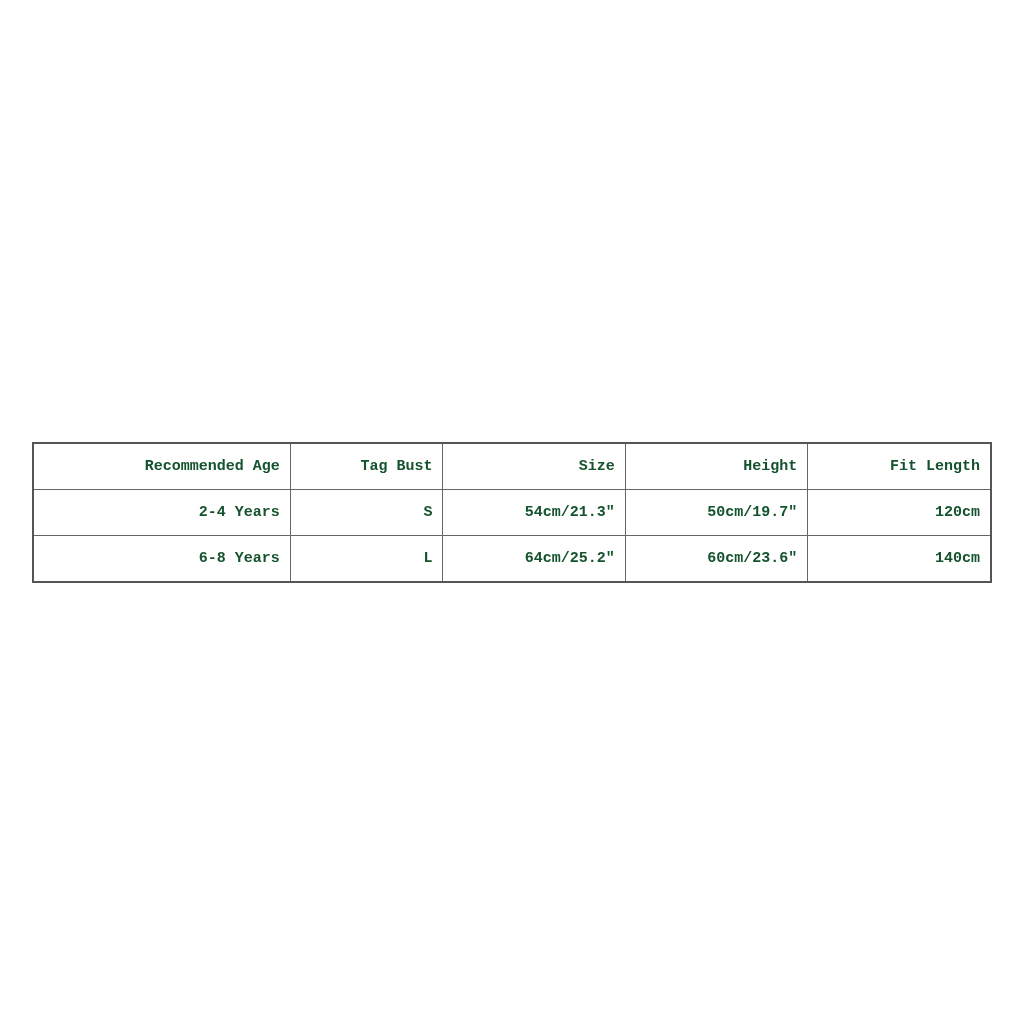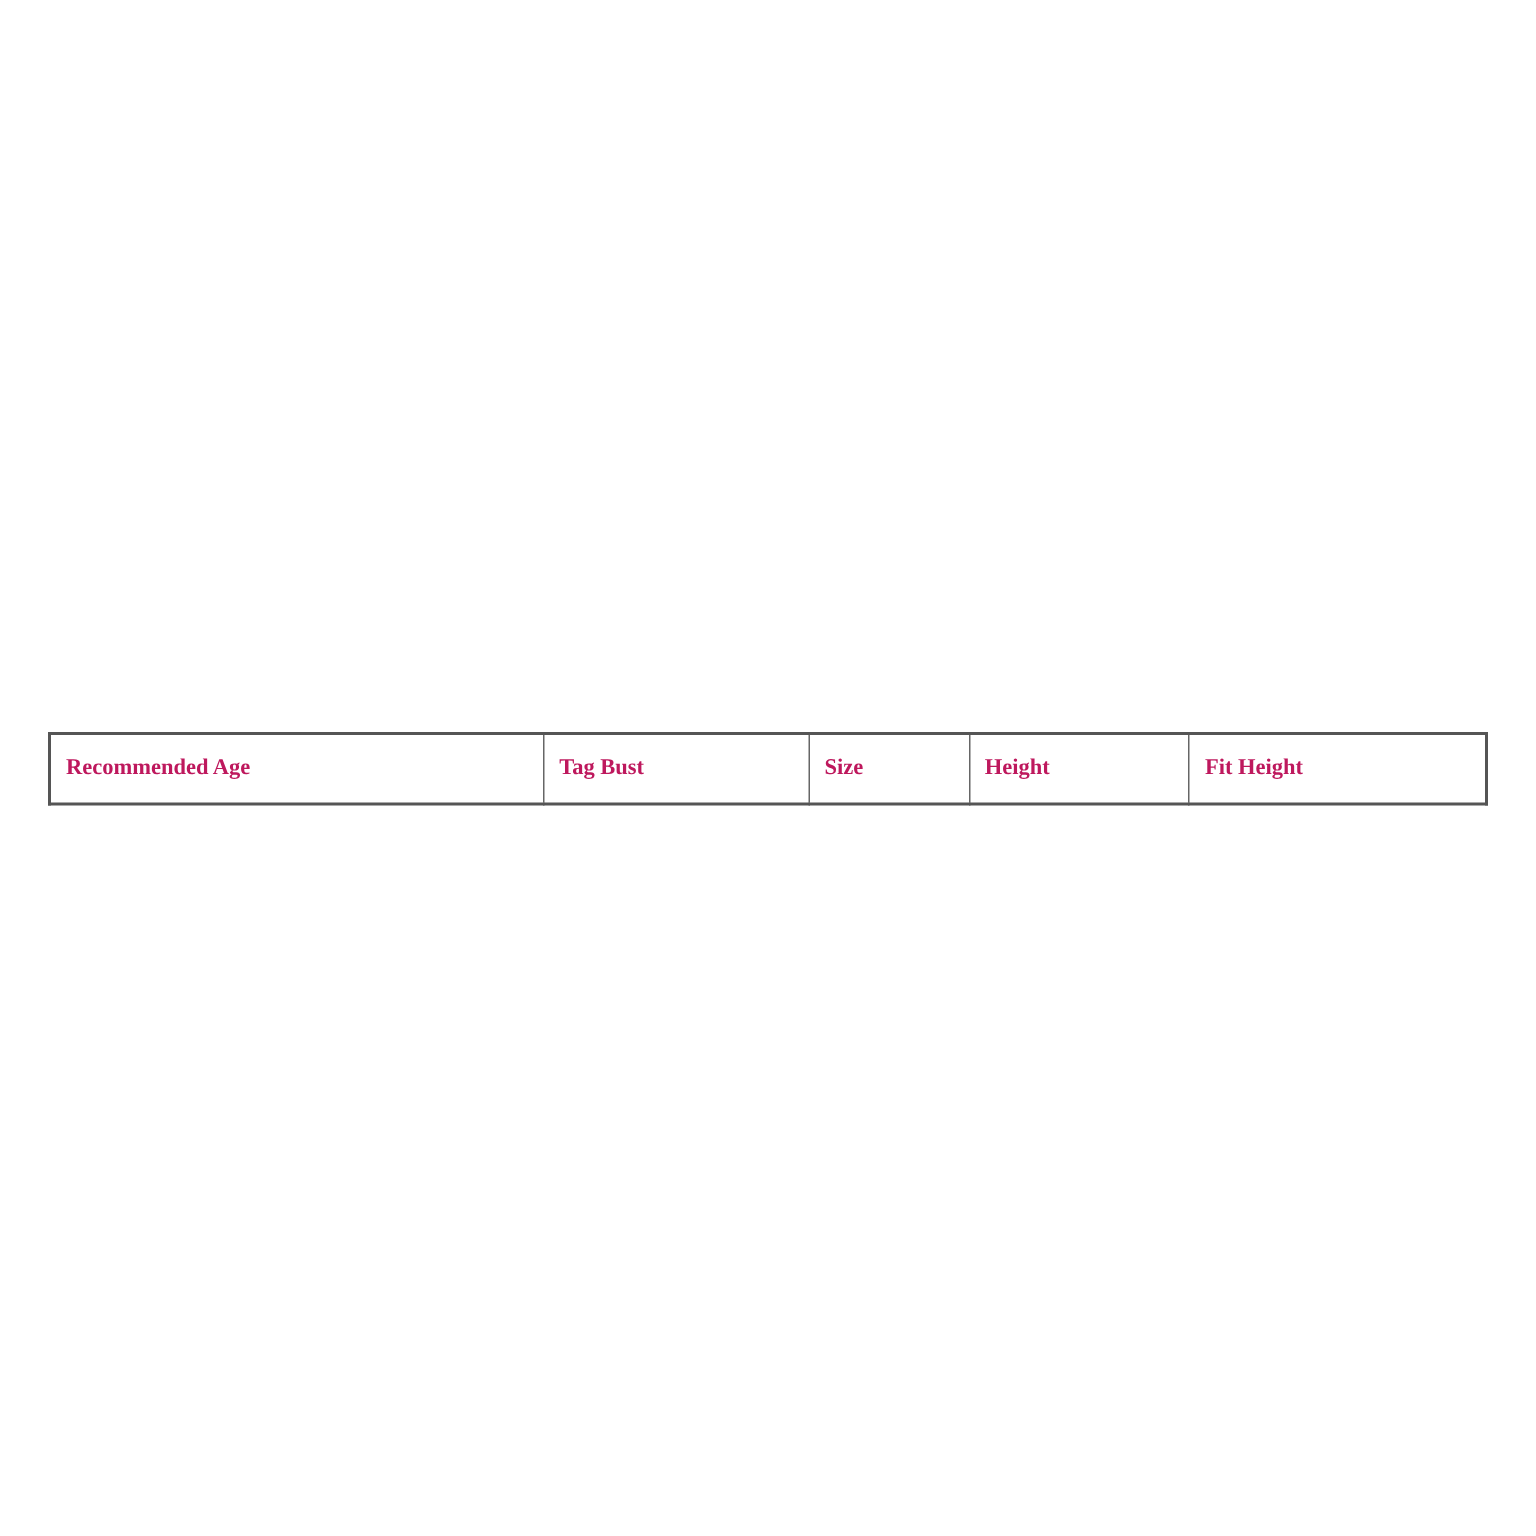--- a/index.html
+++ b/index.html
@@ -23,25 +23,25 @@
     }
 
     table {
       width: 100%;
       border-collapse: collapse;
       border: 2px solid #555;
     }
 
     th, td {
       border: 1.5px solid #666;
-      text-align: left;
+      text-align: right;
       padding: 14px 10px;
-      font-family: Liberation Serif, serif;
+      font-family: Liberation Mono, monospace;
       font-size: 15px;
-      color: #be185d;
+      color: #14532d;
     }
 
     thead th {
       font-weight: bold;
       font-size: 15px;
     }
 
     tbody td {
       font-weight: bold;
       font-size: 15px;
@@ -51,19 +51,33 @@
 <body>
 
 <div class="table-container">
   <table>
     <thead>
       <tr>
       <th>Recommended Age</th>
           <th>Tag Bust</th>
           <th>Size</th>
           <th>Height</th>
-          <th>Fit Height</th>
+          <th>Fit Length</th>
         </tr>
     </thead>
     <tbody>
+    <tr>
+          <td>2-4 Years</td>
+          <td>S</td>
+          <td>54cm/21.3"</td>
+          <td>50cm/19.7"</td>
+          <td>120cm</td>
+        </tr>
+        <tr>
+          <td>6-8 Years</td>
+          <td>L</td>
+          <td>64cm/25.2"</td>
+          <td>60cm/23.6"</td>
+          <td>140cm</td>
+        </tr>
       </tbody>
   </table>
 </div>
 
 </body></html>

